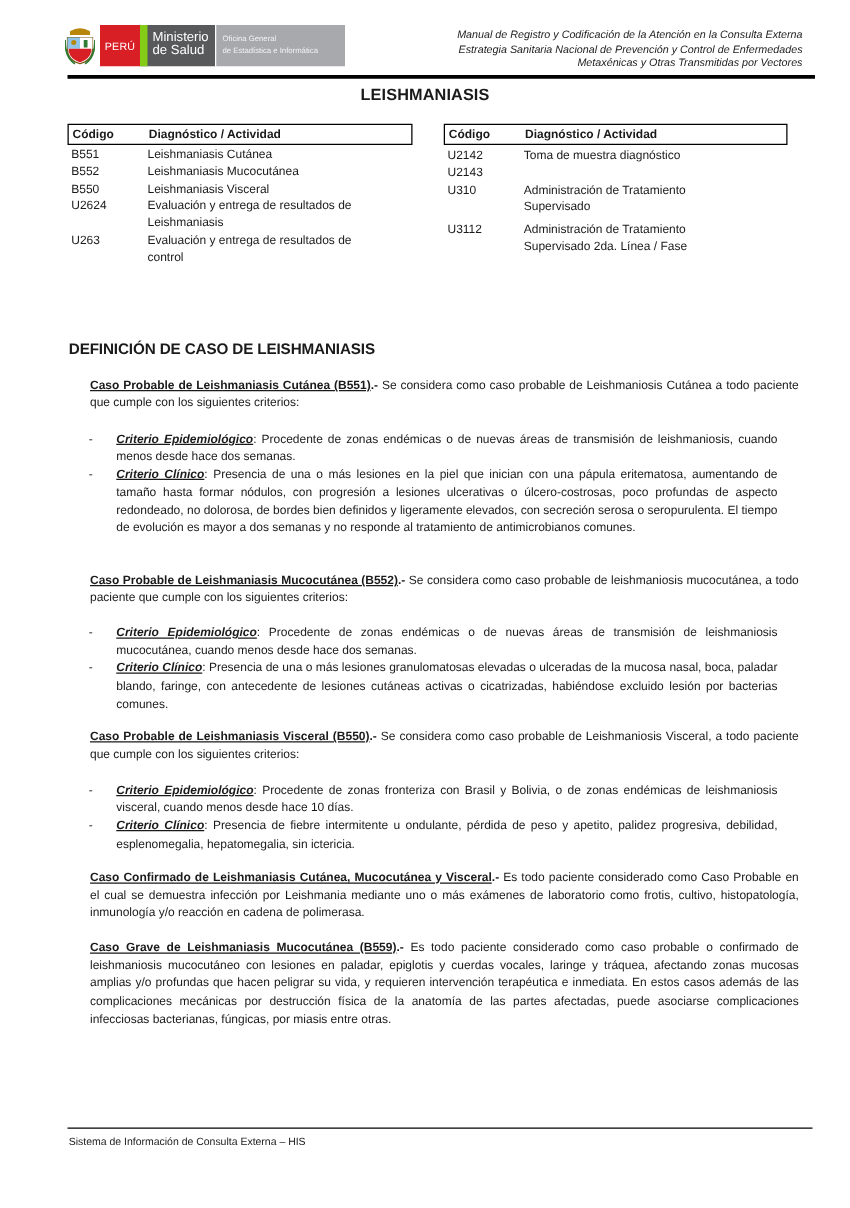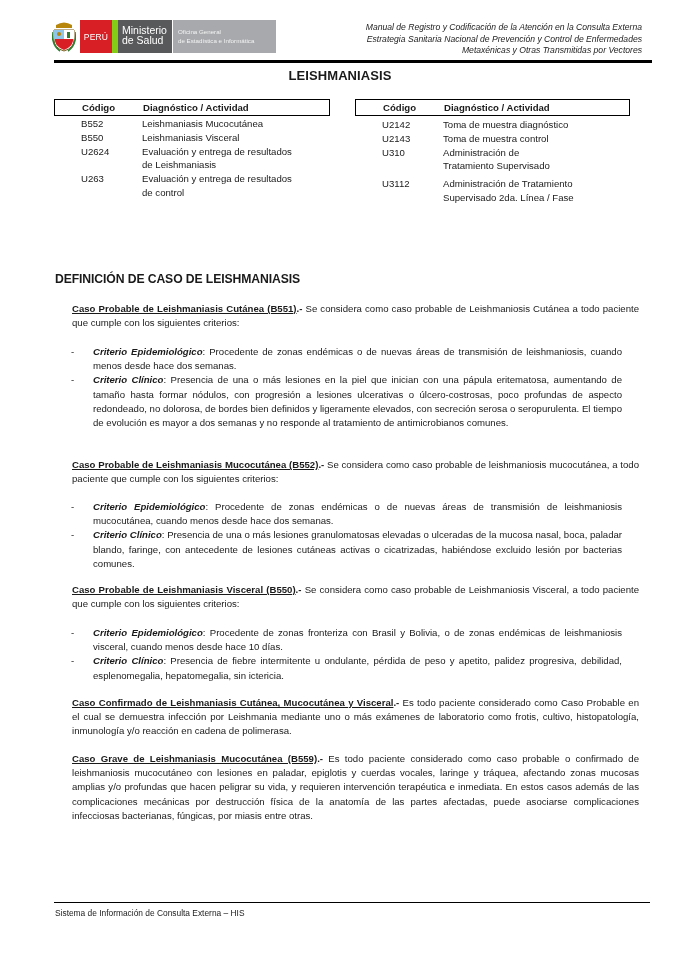--- a/index.html
+++ b/index.html
@@ -15,38 +15,38 @@
 
     .hdr-right { position: absolute; right: 38px; top: 22px; text-align: right; font-style: italic; font-size: 8.6px; line-height: 11.6px; color: #222; }
     .hdr-rule { position: absolute; left: 54px; right: 28px; top: 60px; height: 3px; background: #000; }
 
     .title { position: absolute; left: 0; width: 680px; top: 68px; text-align: center; font-weight: bold; font-size: 13px; letter-spacing: 0.1px; }
 
     
     .ctable { position: absolute; font-size: 9.6px; line-height: 13.8px; }
     .ctable .th { display: flex; border: 1.5px solid #000; height: 17px; align-items: center; font-weight: bold; }
     .ctable .row { display: flex; }
-    .ctable .c1 { width: 64px; padding-left: 3px; flex-shrink: 0; margin-left: 24px; }
+    .ctable .c1 { width: 64px; padding-left: 3px; flex-shrink: 0; }
     .ctable .c2 { flex: 1; }
     .tl { left: 54px; top: 99px; width: 276px; }
     .tr { left: 355px; top: 99px; width: 275px; }
     .tl .row { margin-top: 0; }
     .tl .rows { padding-top: 1px; }
     .tr .rows { padding-top: 2px; }
 
     
     .sec-title { position: absolute; left: 55px; top: 272px; font-size: 12.2px; font-weight: bold; letter-spacing: -0.1px; }
     .para { position: absolute; left: 72px; width: 567px; font-size: 9.6px; line-height: 14.2px; text-align: justify; }
     .para .lead { font-weight: bold; text-decoration: underline; }
     .para .dash { font-weight: bold; }
     .crit { position: absolute; left: 70px; width: 552px; font-size: 9.6px; line-height: 14.2px; text-align: justify; }
     .crit .item { display: flex; }
     .crit .bul { width: 23px; flex-shrink: 0; padding-left: 1px; }
     .crit .txt { flex: 1; text-align: justify; }
-    .crit .lbl { font-weight: bold; font-style: italic; }
+    .crit .lbl { font-weight: bold; font-style: italic; text-decoration: underline; }
 
     .foot-rule { position: absolute; left: 54px; right: 30px; top: 902px; height: 1px; background: #000; }
     .foot { position: absolute; left: 55px; top: 908px; font-size: 8.4px; color: #222; }
   </style>
 </head>
 <body>
 
 <div class="hdr-logo">
   <div class="crest">
     <svg width="24" height="33" viewBox="0 0 24 33">
@@ -81,20 +81,24 @@
 
 <div class="title">LEISHMANIASIS</div>
 
 <div class="ctable tl">
   <div class="th">
     <div class="c1">Código</div>
     <div class="c2">Diagnóstico / Actividad</div>
   </div>
   <div class="rows">
     <div class="row">
+        <div class="c1">B551</div>
+        <div class="c2">Leishmaniasis Cutánea</div>
+      </div>
+    <div class="row">
         <div class="c1">B552</div>
         <div class="c2">Leishmaniasis Mucocutánea</div>
       </div>
     <div class="row">
         <div class="c1">B550</div>
         <div class="c2">Leishmaniasis Visceral</div>
       </div>
     <div class="row">
         <div class="c1">U2624</div>
         <div class="c2" style="padding-right:30px">Evaluación y entrega de resultados de Leishmaniasis</div>
@@ -111,21 +115,20 @@
     <div class="c1">Código</div>
     <div class="c2">Diagnóstico / Actividad</div>
   </div>
   <div class="rows">
     <div class="row">
         <div class="c1">U2142</div>
         <div class="c2">Toma de muestra diagnóstico</div>
       </div>
     <div class="row">
         <div class="c1">U2143</div>
-        <div class="c2">Toma de muestra control</div>
       </div>
     <div class="row">
         <div class="c1">U310</div>
         <div class="c2" style="padding-right:60px">Administración de Tratamiento Supervisado</div>
       </div>
     <div class="row" style="margin-top:4px">
         <div class="c1">U3112</div>
         <div class="c2" style="padding-right:50px">Administración de Tratamiento Supervisado 2da. Línea / Fase</div>
       </div>
   </div>

